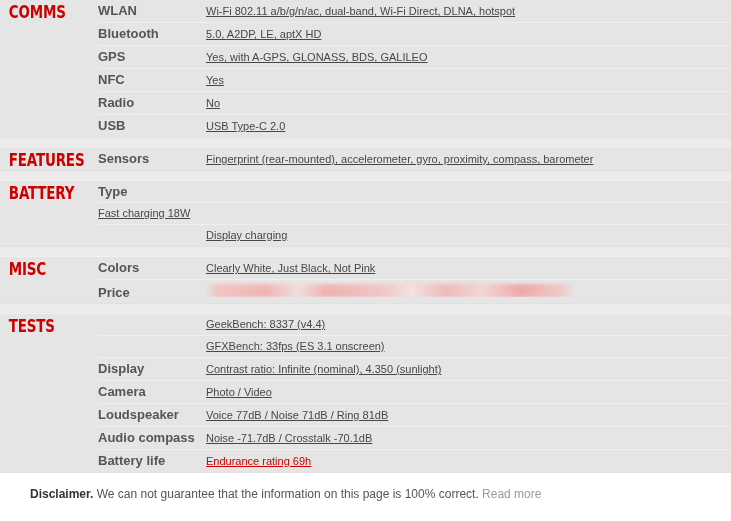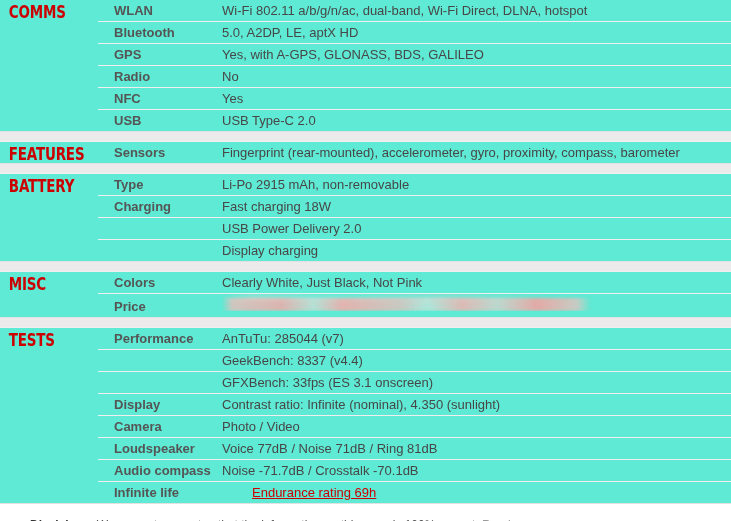--- a/index.html
+++ b/index.html
@@ -18,21 +18,21 @@
 
   #spec-sheet {
     width: 731px;
     position: relative;
   }
 
   
   .spec-section {
     display: flex;
     align-items: flex-start;
-    background: #5eead4;
+    background: #e5e5e5;
   }
   .section-gap {
     height: 9px;
     background: #eceaea;
     border-top: 1px solid #e2e0e0;
     border-bottom: 1px solid #f1efef;
   }
 
   .section-title-cell {
     width: 98px;
@@ -74,39 +74,38 @@
 
   .row-label {
     width: 108px;
     flex: 0 0 108px;
     font-size: 13px;
     font-weight: bold;
     color: #555555;
     line-height: 21px;
     box-sizing: border-box;
     white-space: nowrap;
-    margin-left: 16px;
   }
   .row-value {
     flex: 1 1 auto;
-    font-size: 13px;
+    font-size: 11px;
     color: #474747;
     line-height: 21px;
     padding-right: 6px;
     box-sizing: border-box;
     min-width: 0;
     white-space: nowrap;
     overflow: hidden;
+    text-decoration: underline;
   }
 
   .value-link {
     color: #cc0000;
     text-decoration: underline;
     cursor: pointer;
-    margin-left: 30px;
   }
 
   
   .redacted {
     display: block;
     position: relative;
     height: 13px;
     margin-top: 4px;
     width: 369px;
     border-radius: 1px;
@@ -174,27 +173,27 @@
         </div>
         <div class="spec-row">
           <div class="row-label">Bluetooth</div>
           <div class="row-value">5.0, A2DP, LE, aptX HD</div>
         </div>
         <div class="spec-row">
           <div class="row-label">GPS</div>
           <div class="row-value">Yes, with A-GPS, GLONASS, BDS, GALILEO</div>
         </div>
         <div class="spec-row">
+          <div class="row-label">NFC</div>
+          <div class="row-value">Yes</div>
+        </div>
+        <div class="spec-row">
           <div class="row-label">Radio</div>
           <div class="row-value">No</div>
         </div>
-        <div class="spec-row">
-          <div class="row-label">NFC</div>
-          <div class="row-value">Yes</div>
-        </div>
         <div class="spec-row last-of-section">
           <div class="row-label">USB</div>
           <div class="row-value">USB Type-C 2.0</div>
         </div>
       </div>
     </div>
     <div class="section-gap"></div>
     <div class="spec-section">
       <div class="section-title-cell">
         <span class="section-title">FEATURES</span>
@@ -207,29 +206,23 @@
       </div>
     </div>
     <div class="section-gap"></div>
     <div class="spec-section">
       <div class="section-title-cell">
         <span class="section-title">BATTERY</span>
       </div>
       <div class="section-rows">
         <div class="spec-row">
           <div class="row-label">Type</div>
-          <div class="row-value">Li-Po 2915 mAh, non-removable</div>
-        </div>
-        <div class="spec-row">
-          <div class="row-label">Charging</div>
+        </div>
+        <div class="spec-row">
           <div class="row-value">Fast charging 18W</div>
-        </div>
-        <div class="spec-row">
-          <div class="row-label"></div>
-          <div class="row-value">USB Power Delivery 2.0</div>
         </div>
         <div class="spec-row last-of-section">
           <div class="row-label"></div>
           <div class="row-value">Display charging</div>
         </div>
       </div>
     </div>
     <div class="section-gap"></div>
     <div class="spec-section">
       <div class="section-title-cell">
@@ -248,24 +241,20 @@
         </div>
       </div>
     </div>
     <div class="section-gap"></div>
     <div class="spec-section">
       <div class="section-title-cell">
         <span class="section-title">TESTS</span>
       </div>
       <div class="section-rows">
         <div class="spec-row">
-          <div class="row-label">Performance</div>
-          <div class="row-value">AnTuTu: 285044 (v7)</div>
-        </div>
-        <div class="spec-row">
           <div class="row-label"></div>
           <div class="row-value">GeekBench: 8337 (v4.4)</div>
         </div>
         <div class="spec-row">
           <div class="row-label"></div>
           <div class="row-value">GFXBench: 33fps (ES 3.1 onscreen)</div>
         </div>
         <div class="spec-row">
           <div class="row-label">Display</div>
           <div class="row-value">Contrast ratio: Infinite (nominal), 4.350 (sunlight)</div>
@@ -276,21 +265,21 @@
         </div>
         <div class="spec-row">
           <div class="row-label">Loudspeaker</div>
           <div class="row-value">Voice 77dB / Noise 71dB / Ring 81dB</div>
         </div>
         <div class="spec-row">
           <div class="row-label">Audio compass</div>
           <div class="row-value">Noise -71.7dB / Crosstalk -70.1dB</div>
         </div>
         <div class="spec-row last-of-section">
-          <div class="row-label">Infinite life</div>
+          <div class="row-label">Battery life</div>
           <div class="row-value"><span class="value-link">Endurance rating 69h</span></div>
         </div>
       </div>
     </div>
   </div>
 
 <div class="disclaimer-wrap">
   <span class="disclaimer-strong">Disclaimer.</span>
   <span>We can not guarantee that the information on this page is 100% correct.</span>
   <span class="read-more">Read more</span>

